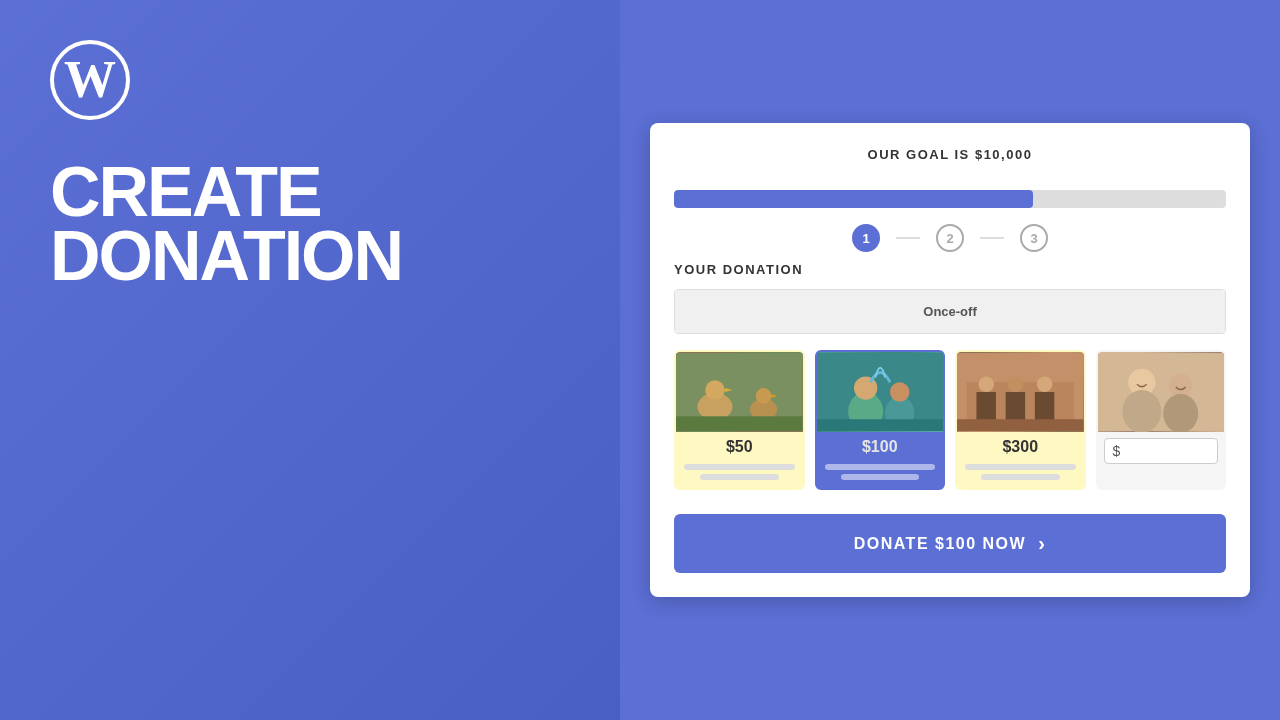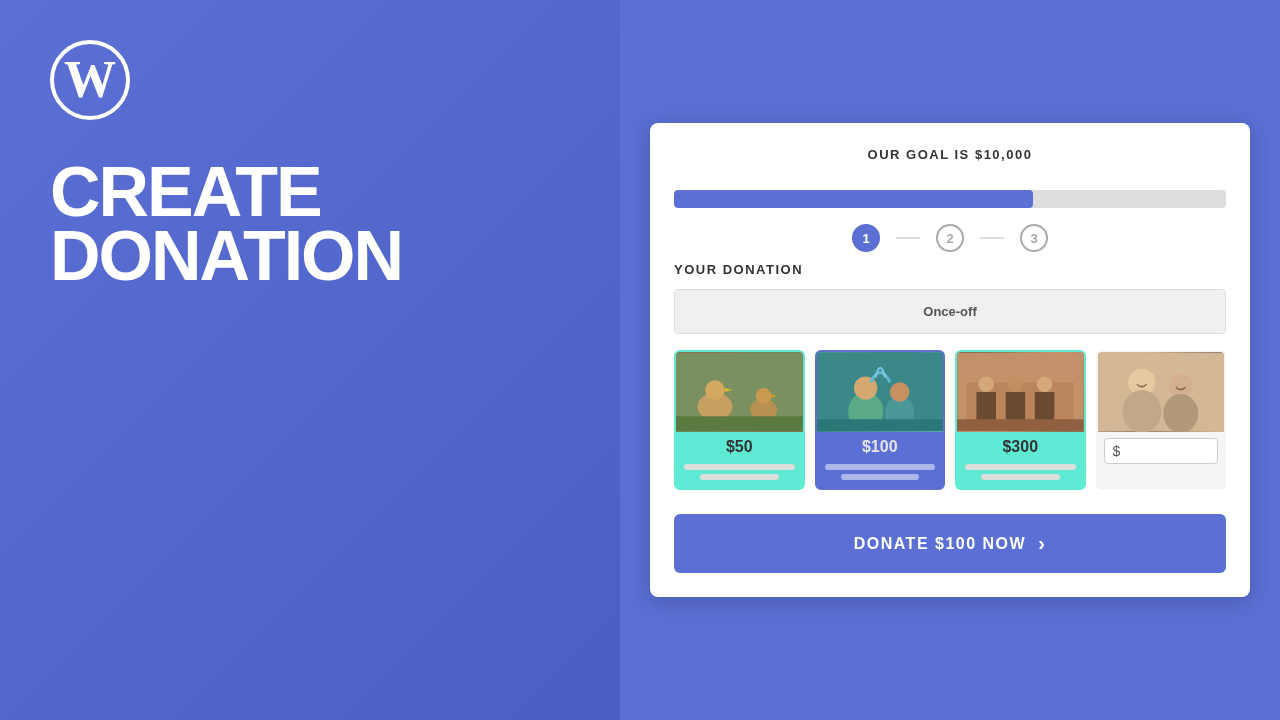--- a/index.html
+++ b/index.html
@@ -191,21 +191,21 @@
     .donation-options {
       display: grid;
       grid-template-columns: repeat(4, 1fr);
       gap: 10px;
       margin-bottom: 20px;
     }
 
     .donation-card {
       border-radius: 6px;
       overflow: hidden;
-      background: #5eead4;
+      background: #fef9c3;
       cursor: pointer;
       border: 2px solid transparent;
     }
 
     .donation-card.selected {
       border-color: #5b6fd4;
       background: #5b6fd4;
     }
 
     .donation-card-img-placeholder {

